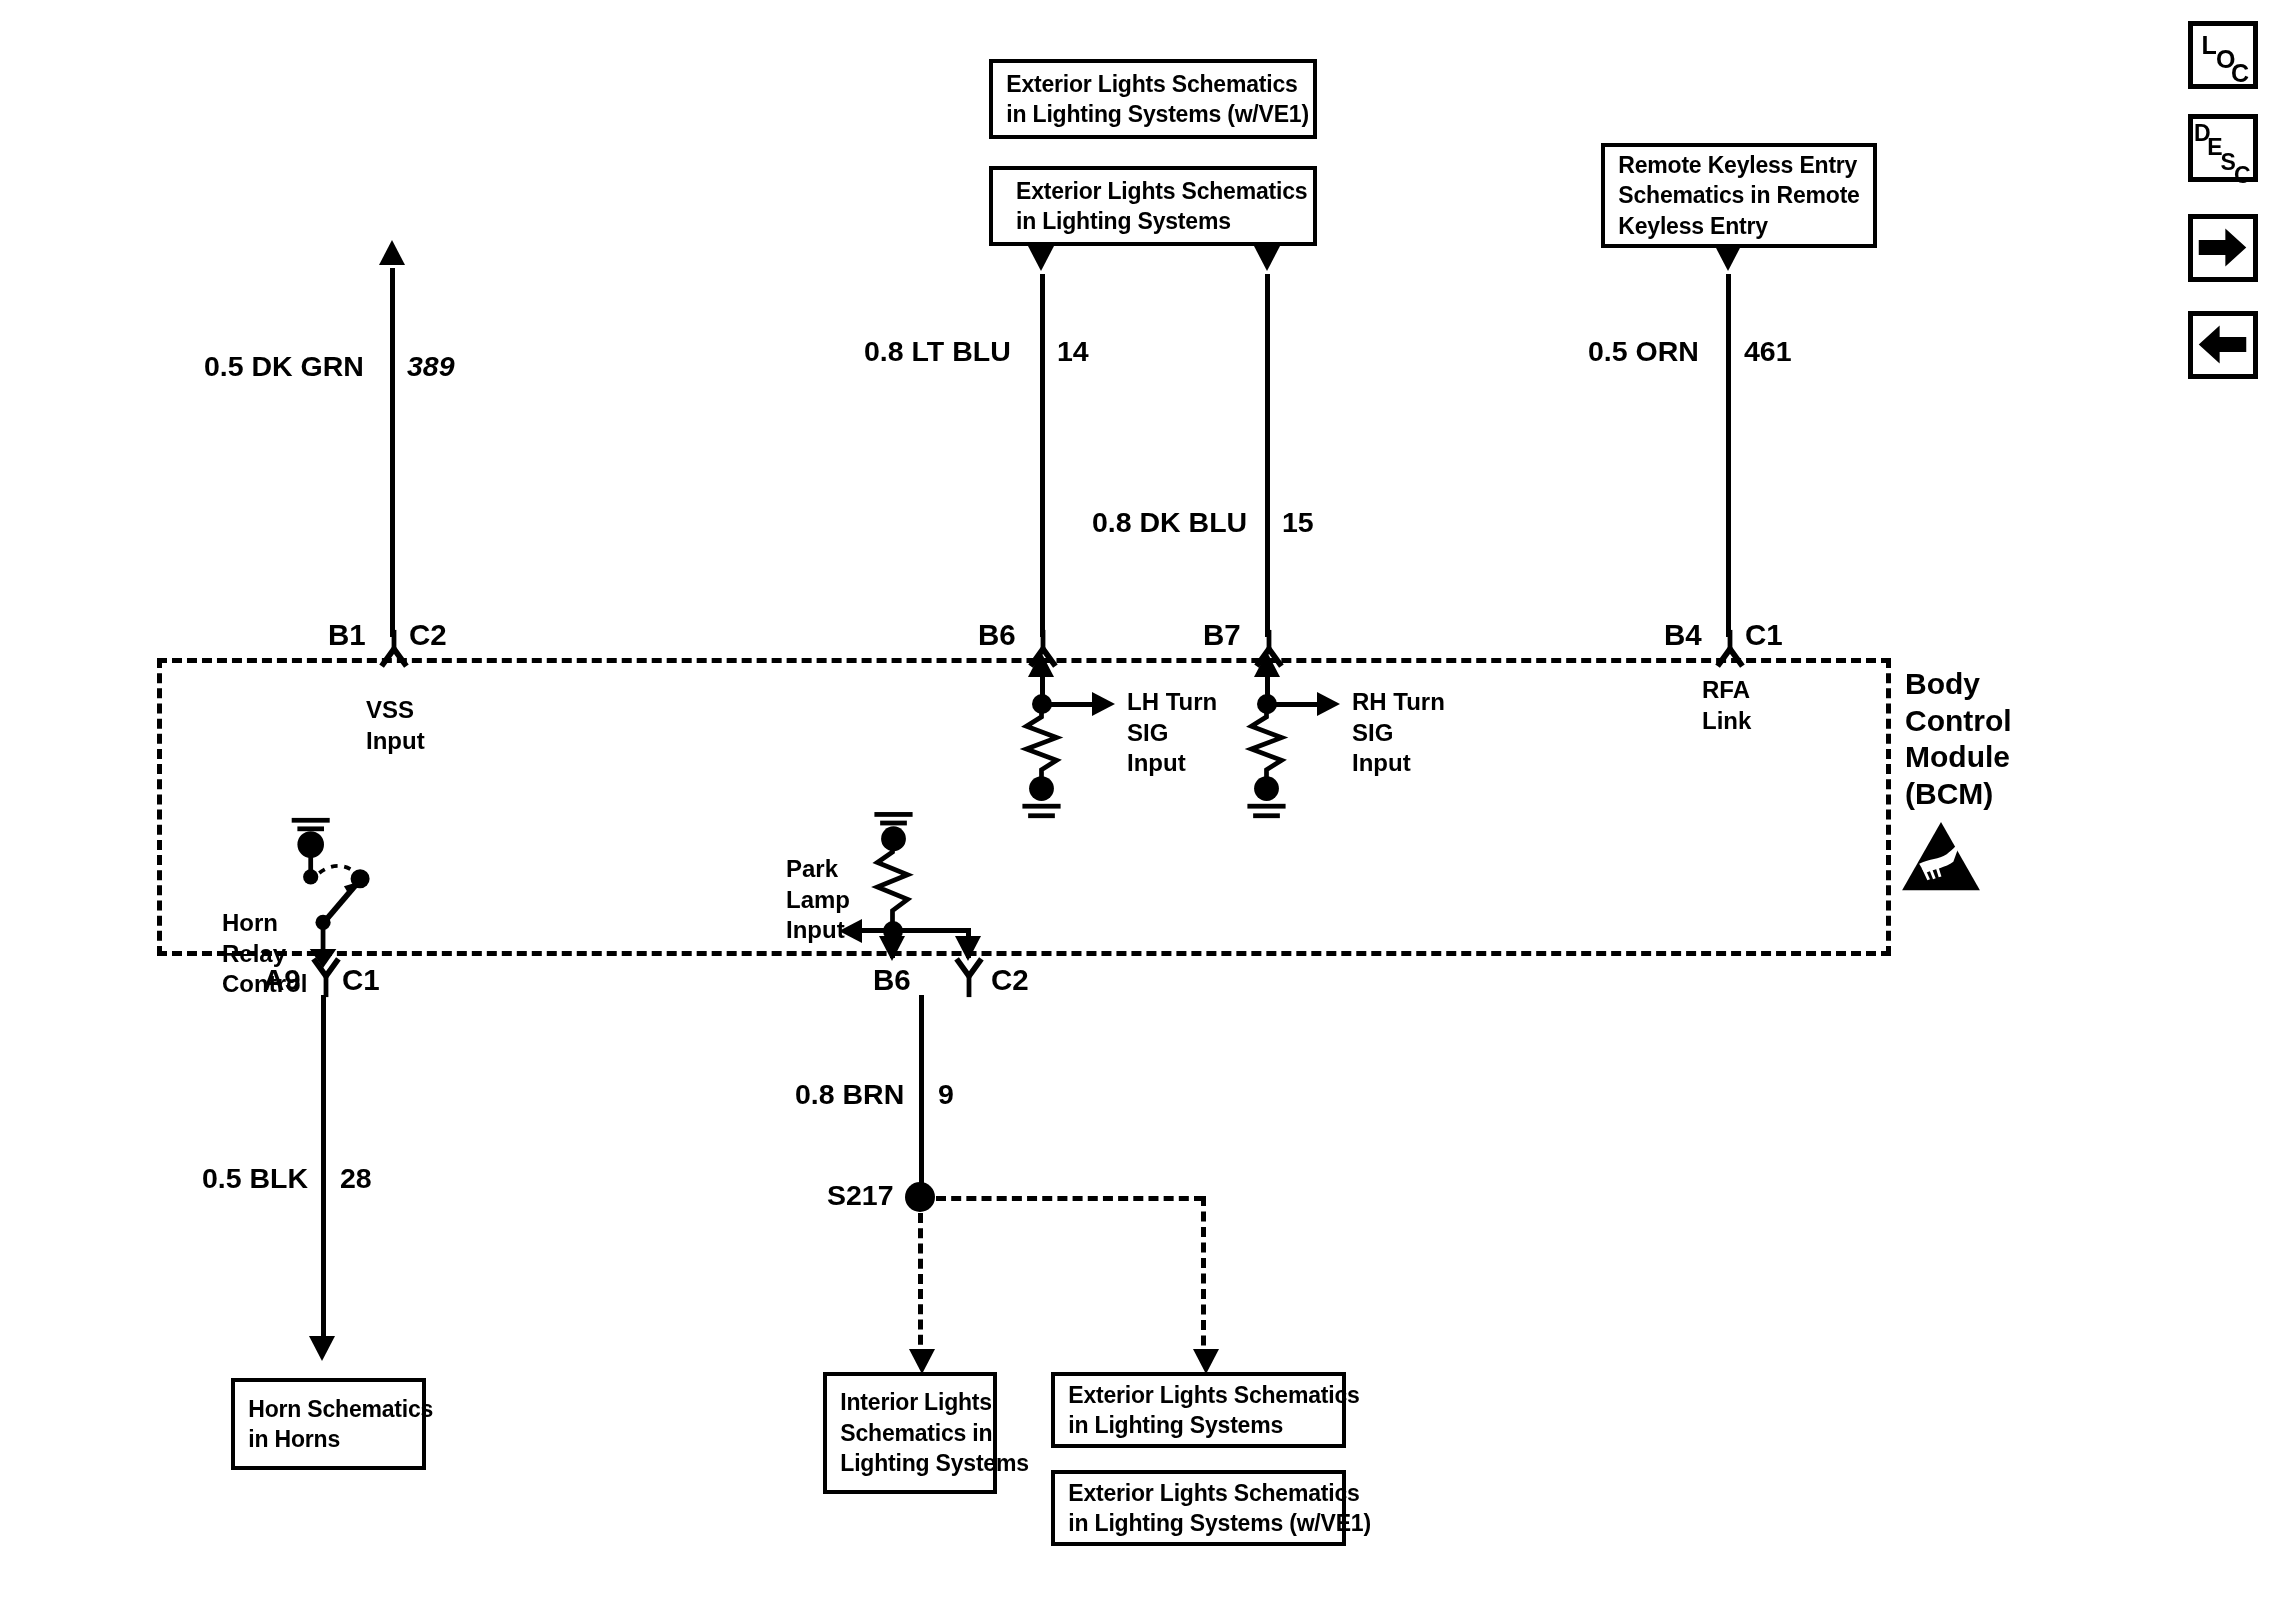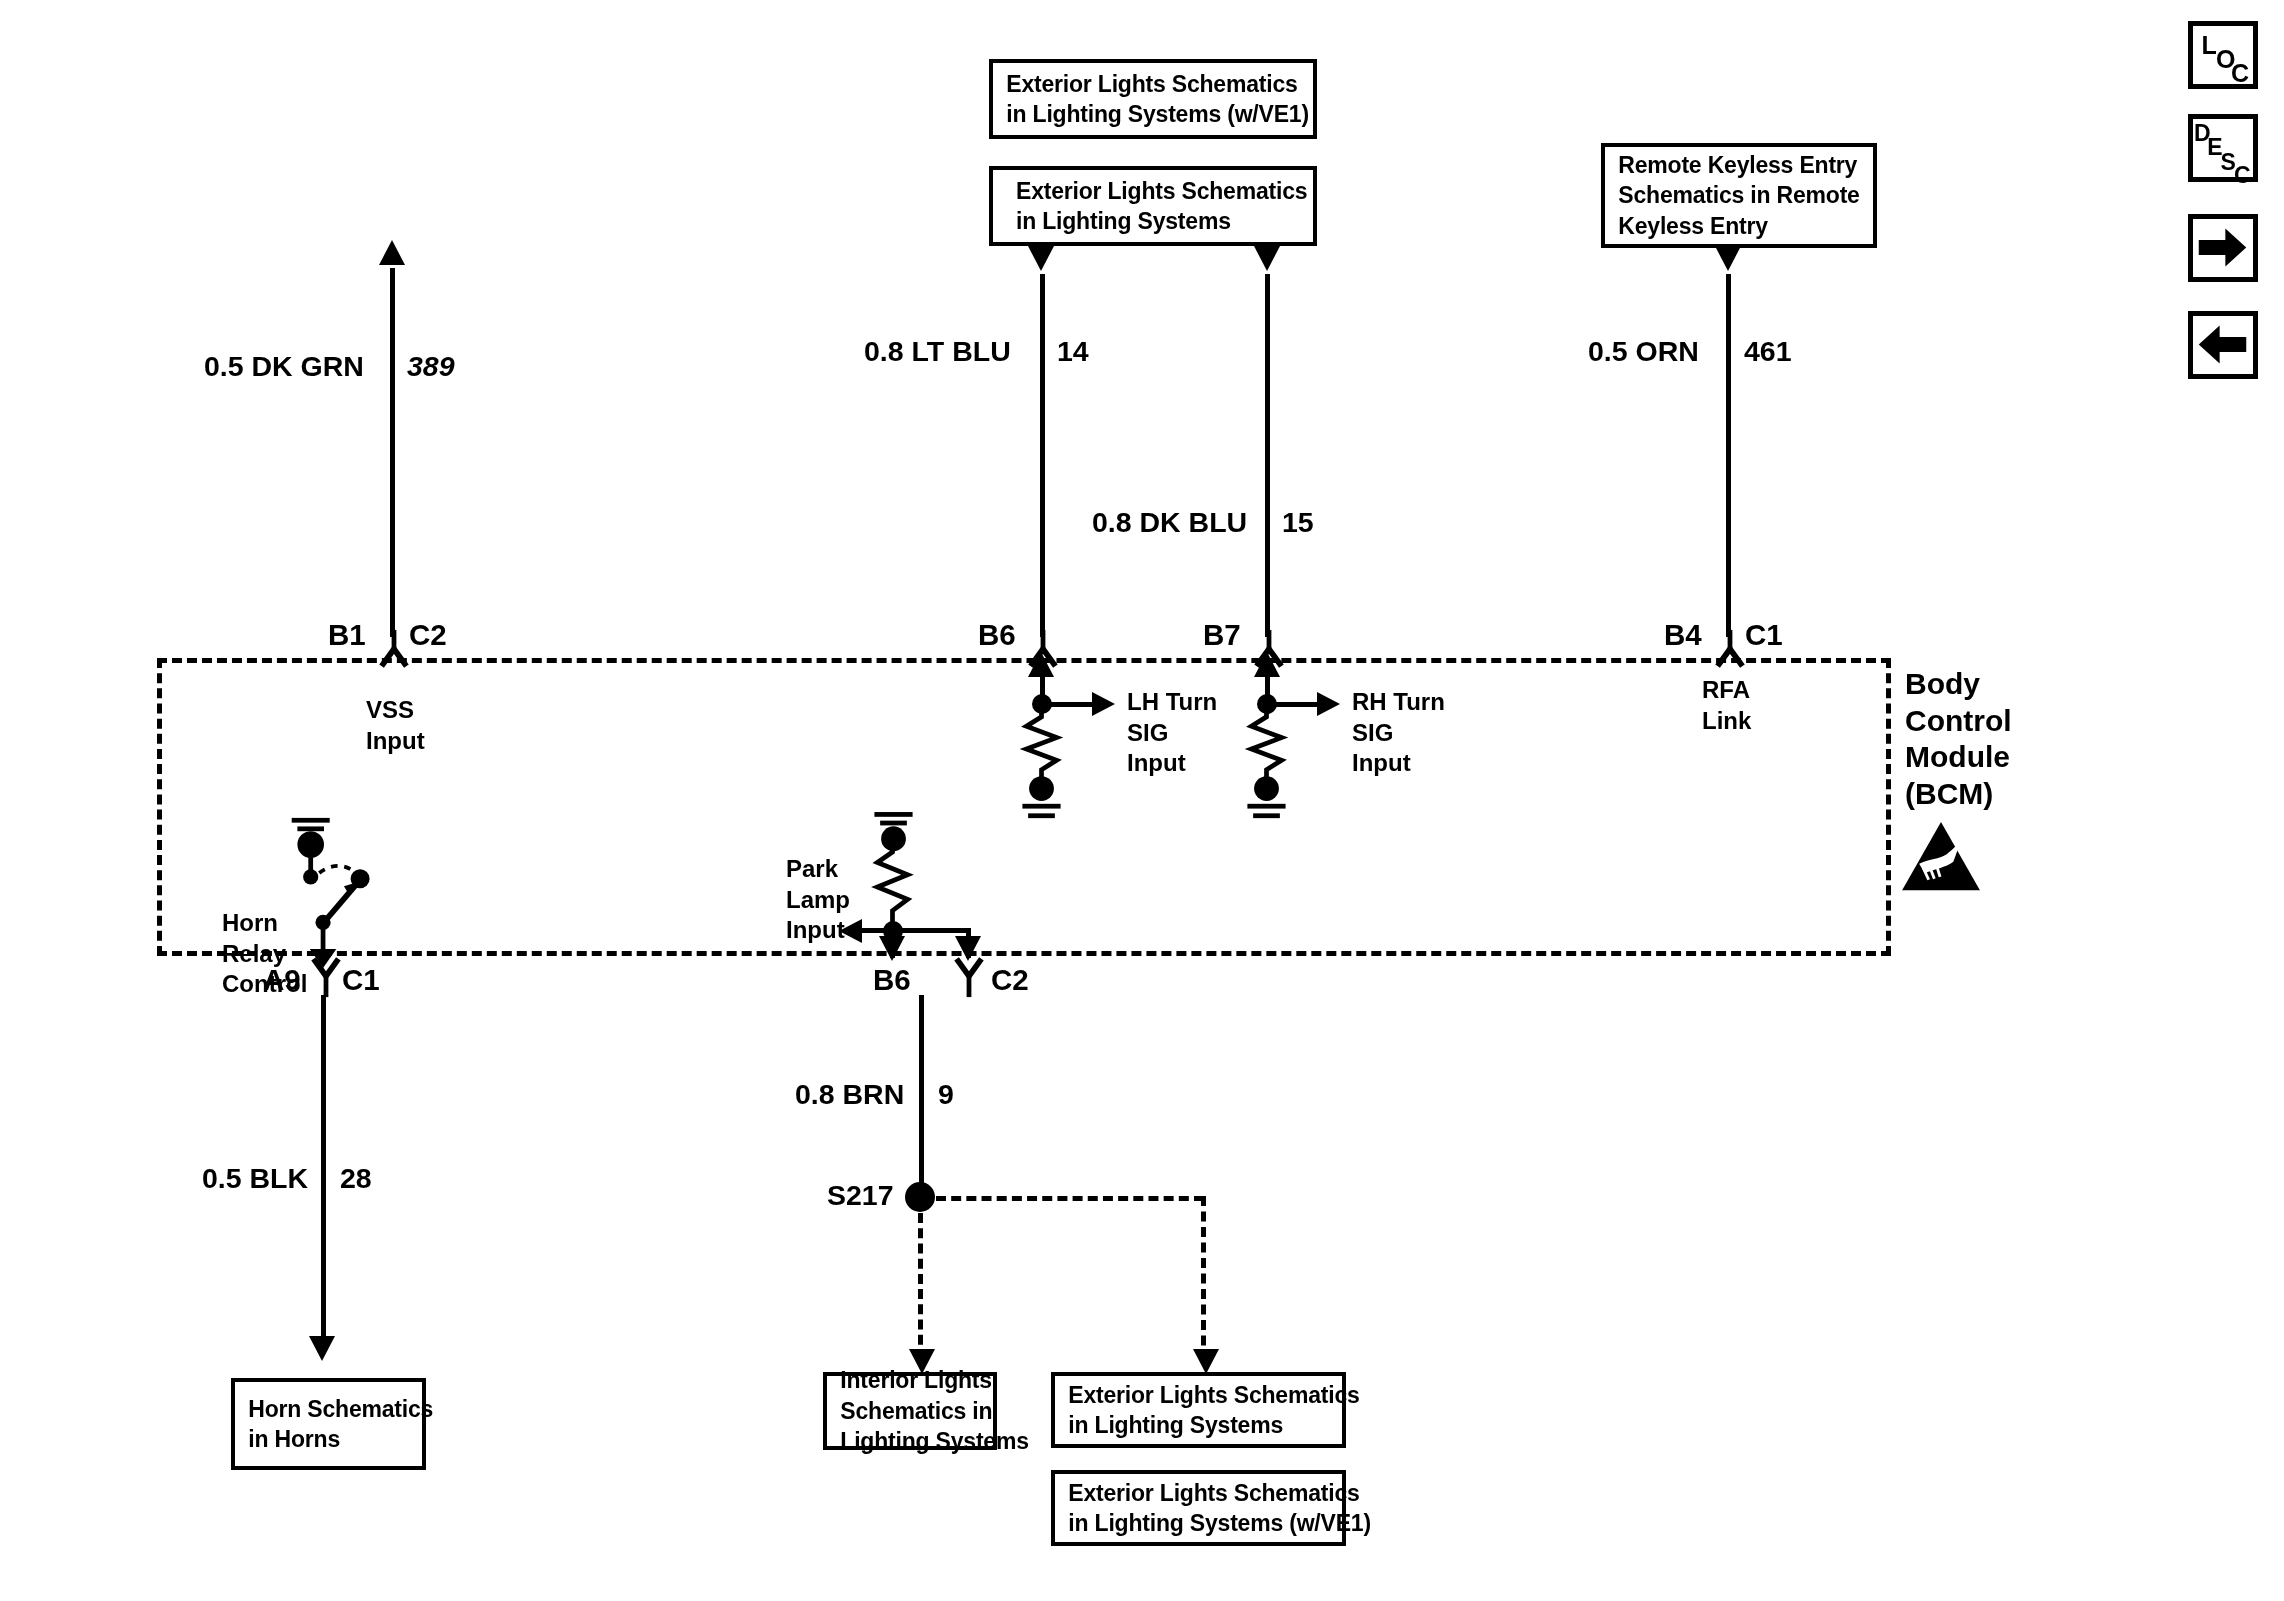--- a/index.html
+++ b/index.html
@@ -392,21 +392,21 @@
   <div class="dash-v" style="left:918px;top:1213px;height:147px;"></div>
   <div class="arr-down" style="left:909px;top:1349px;"></div>
   <div class="dash-v" style="left:1201px;top:1196px;height:165px;"></div>
   <div class="arr-down" style="left:1193px;top:1349px;"></div>
 
   <div class="ref-box" id="box-horn" style="left:231px;top:1378px;width:195px;height:92px;">
     <div class="ln">Horn Schematics</div>
     <div class="ln">in Horns</div>
   </div>
 
-  <div class="ref-box" id="box-interior" style="left:823px;top:1372px;width:174px;height:78px;">
+  <div class="ref-box" id="box-interior" style="left:823px;top:1372px;width:174px;height:122px;">
     <div class="ln">Interior Lights</div>
     <div class="ln">Schematics in</div>
     <div class="ln">Lighting Systems</div>
   </div>
 
   <div class="ref-box" id="box-ext-bottom" style="left:1051px;top:1372px;width:295px;height:76px;">
     <div class="ln">Exterior Lights Schematics</div>
     <div class="ln">in Lighting Systems</div>
   </div>
 

